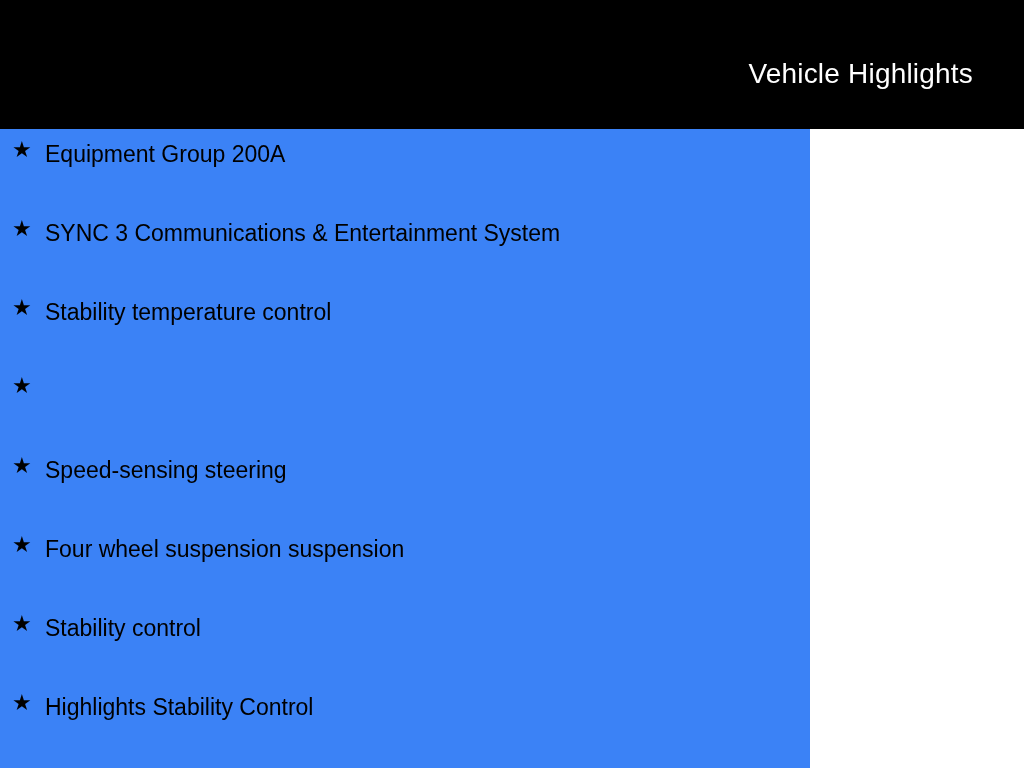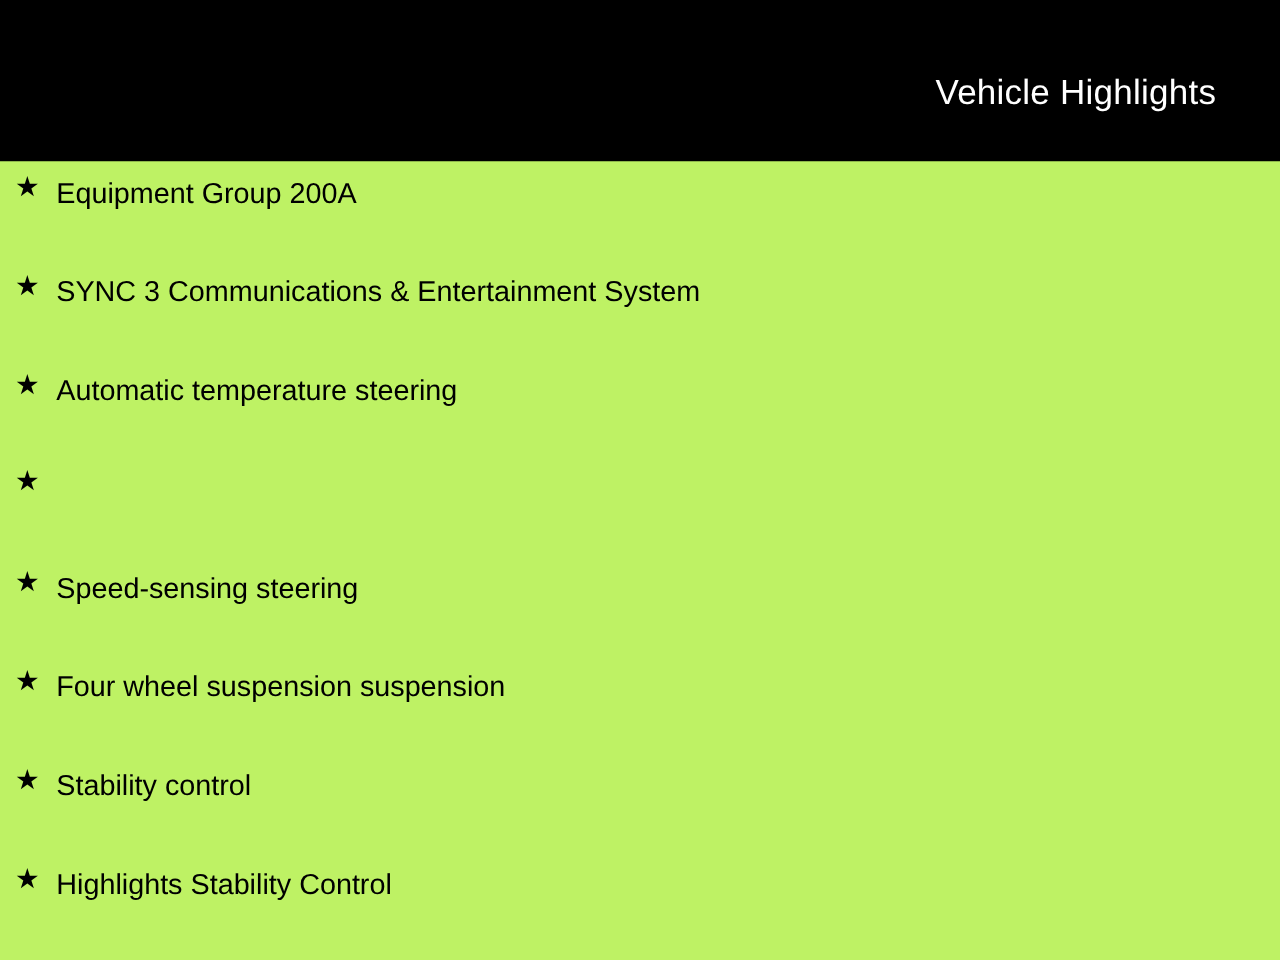--- a/index.html
+++ b/index.html
@@ -10,23 +10,23 @@
   body {
     width: 1024px;
     height: 768px;
     background: #ffffff;
     font-family: "Liberation Sans", sans-serif;
     overflow: hidden;
   }
 
   #page {
     position: relative;
-    width: 1024px;
+    width: 810px;
     height: 768px;
-    background: #bef264;
+    background: #3b82f6;
   }
 
   
   .header-bar {
     position: absolute;
     left: 0;
     top: 0;
     width: 1024px;
     height: 129px;
     background: #000000;
@@ -103,21 +103,21 @@
       <span class="highlight-label">Equipment Group 200A</span>
     </li>
 
     <li class="highlight-item">
       <span class="bullet-star">★</span>
       <span class="highlight-label">SYNC 3 Communications &amp; Entertainment System</span>
     </li>
 
     <li class="highlight-item">
       <span class="bullet-star">★</span>
-      <span class="highlight-label">Automatic temperature steering</span>
+      <span class="highlight-label">Stability temperature control</span>
     </li>
 
     <li class="highlight-item">
       <span class="bullet-star">★</span>
     </li>
 
     <li class="highlight-item">
       <span class="bullet-star">★</span>
       <span class="highlight-label">Speed-sensing steering</span>
     </li>

